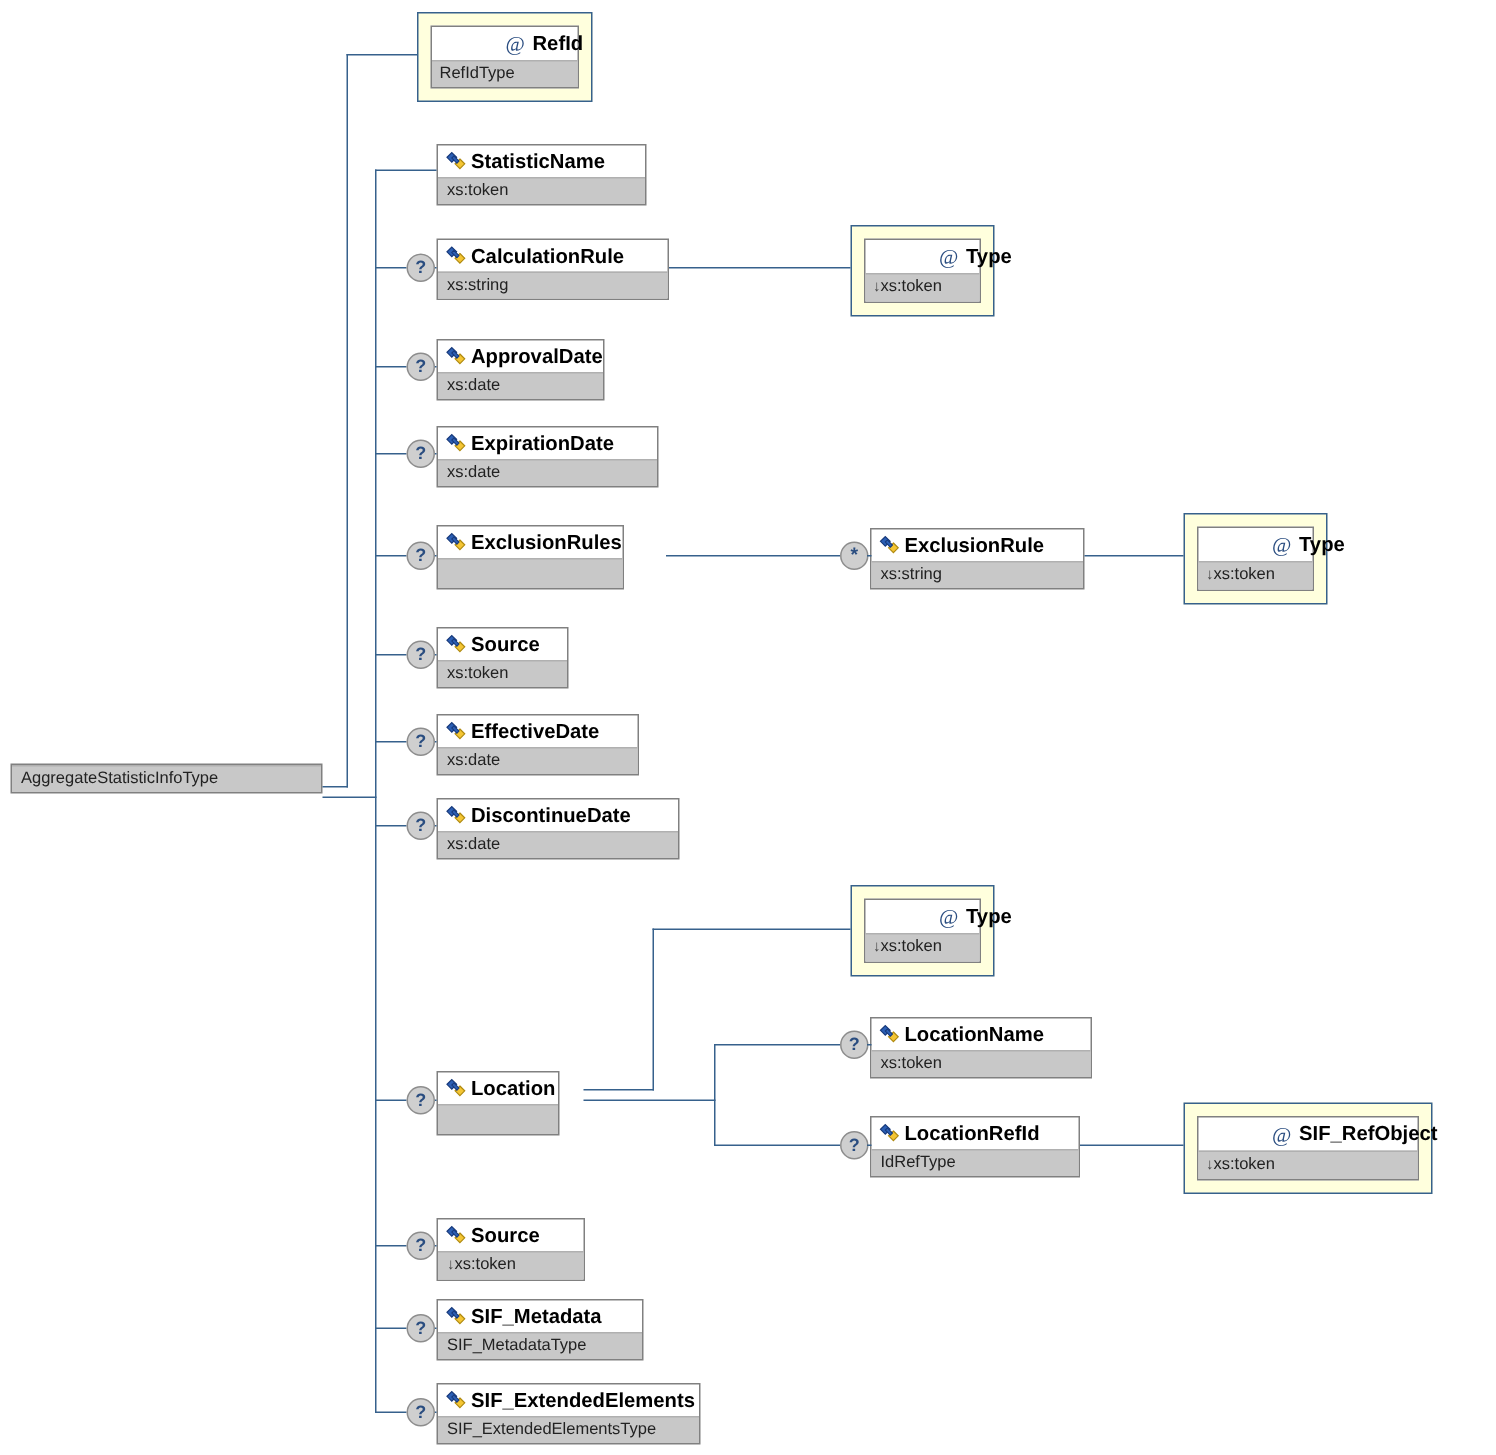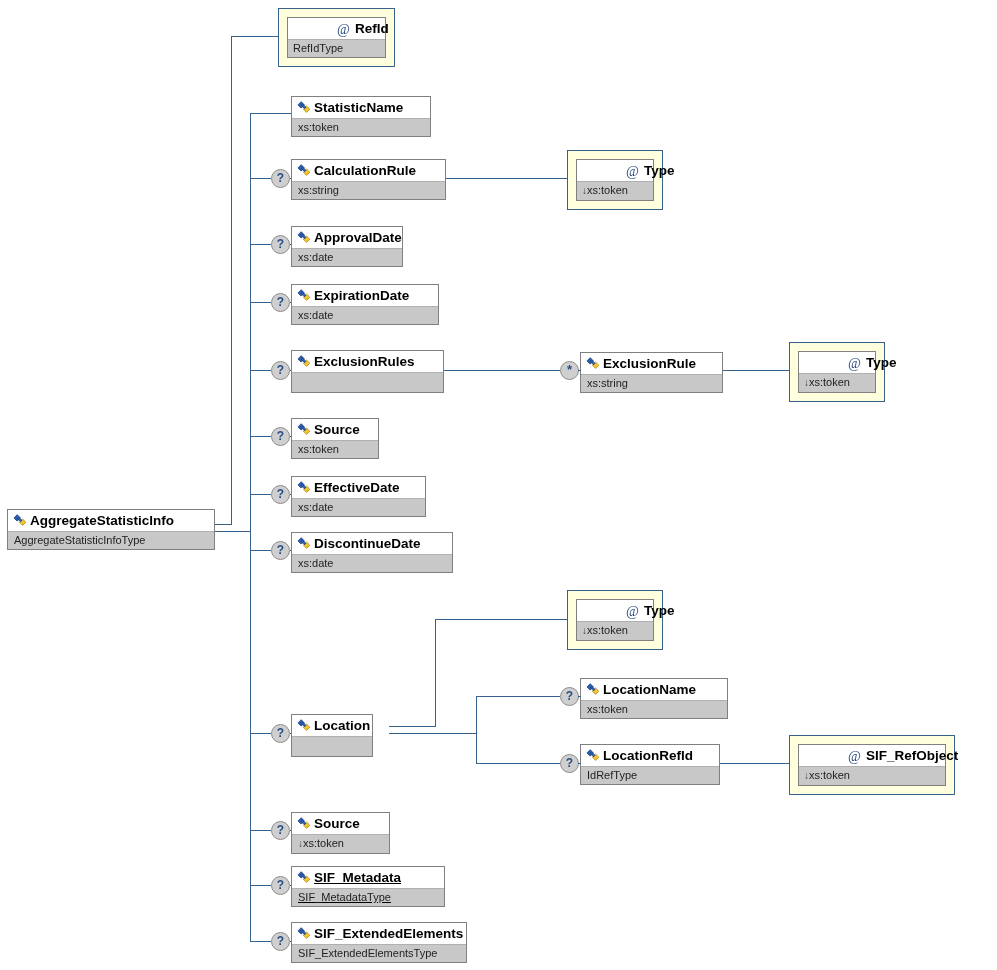--- a/index.html
+++ b/index.html
@@ -120,25 +120,20 @@
     box-sizing:border-box;
     font-family:"Liberation Sans", sans-serif;
   }
   .badge.star{font-size:13px;line-height:15px;}
 </style>
 </head>
 <body>
 
 <div id="canvas">
     <div class="node ebox" style="left: 7px; top: 509px; width: 208px;">
-      <span class="nm"><span class="ico"><svg width="14" height="13" viewBox="0 0 14 13">
-            <path d="M4.2 0.7 L7.4 3.9 L4.2 7.1 L1.0 3.9 Z" fill="#2b5fb5" stroke="#17397a" stroke-width="0.8"></path>
-            <path d="M9.6 5.0 L12.8 8.2 L9.6 11.4 L6.4 8.2 Z" fill="#f4c533" stroke="#b08a10" stroke-width="0.8"></path>
-            <path d="M5.6 3.0 L9.0 6.4 L7.6 7.8 L4.2 4.4 Z" fill="#2b5fb5" stroke="#17397a" stroke-width="0.7"></path>
-          </svg></span><span>AggregateStatisticInfo</span></span>
       <span class="ty"><span>AggregateStatisticInfoType</span></span>
     </div>
     <div class="ln lnh" style="left: 215px; top: 531px; width: 36px; height: 1px; background: rgb(54, 97, 140);"></div>
     <div class="ln lnh" style="left: 215px; top: 524px; width: 17px; height: 1px; background: rgb(54, 97, 140);"></div>
     <div class="node attr-outer" style="left: 278px; top: 8px;">
       <div class="attr-inner" style="width: 99px;">
         <span class="nm"><span class="at-ico">@</span><span>RefId</span></span>
         <span class="ty"><span>RefIdType</span></span>
       </div>
     </div>
@@ -180,21 +175,21 @@
       <span class="nm"><span class="ico"><svg width="14" height="13" viewBox="0 0 14 13">
             <path d="M4.2 0.7 L7.4 3.9 L4.2 7.1 L1.0 3.9 Z" fill="#2b5fb5" stroke="#17397a" stroke-width="0.8"></path>
             <path d="M9.6 5.0 L12.8 8.2 L9.6 11.4 L6.4 8.2 Z" fill="#f4c533" stroke="#b08a10" stroke-width="0.8"></path>
             <path d="M5.6 3.0 L9.0 6.4 L7.6 7.8 L4.2 4.4 Z" fill="#2b5fb5" stroke="#17397a" stroke-width="0.7"></path>
           </svg></span><span>ExpirationDate</span></span>
       <span class="ty"><span>xs:date</span></span>
     </div>
     <div class="ln lnh" style="left: 250px; top: 302px; width: 21px; height: 1px; background: rgb(54, 97, 140);"></div>
     <div class="badge" style="left: 271px; top: 293px;">?</div>
     <div class="ln lnh" style="left: 290px; top: 302px; width: 1px; height: 1px; background: rgb(54, 97, 140);"></div>
-    <div class="node ebox" style="left: 291px; top: 350px; width: 153px;">
+    <div class="node ebox" style="left: 291px; top: 350px; width: 125px;">
       <span class="nm"><span class="ico"><svg width="14" height="13" viewBox="0 0 14 13">
             <path d="M4.2 0.7 L7.4 3.9 L4.2 7.1 L1.0 3.9 Z" fill="#2b5fb5" stroke="#17397a" stroke-width="0.8"></path>
             <path d="M9.6 5.0 L12.8 8.2 L9.6 11.4 L6.4 8.2 Z" fill="#f4c533" stroke="#b08a10" stroke-width="0.8"></path>
             <path d="M5.6 3.0 L9.0 6.4 L7.6 7.8 L4.2 4.4 Z" fill="#2b5fb5" stroke="#17397a" stroke-width="0.7"></path>
           </svg></span><span>ExclusionRules</span></span>
       <span class="ty empty"><span></span></span>
     </div>
     <div class="ln lnh" style="left: 250px; top: 370px; width: 21px; height: 1px; background: rgb(54, 97, 140);"></div>
     <div class="badge" style="left: 271px; top: 361px;">?</div>
     <div class="ln lnh" style="left: 290px; top: 370px; width: 1px; height: 1px; background: rgb(54, 97, 140);"></div>
@@ -246,21 +241,21 @@
       <span class="nm"><span class="ico"><svg width="14" height="13" viewBox="0 0 14 13">
             <path d="M4.2 0.7 L7.4 3.9 L4.2 7.1 L1.0 3.9 Z" fill="#2b5fb5" stroke="#17397a" stroke-width="0.8"></path>
             <path d="M9.6 5.0 L12.8 8.2 L9.6 11.4 L6.4 8.2 Z" fill="#f4c533" stroke="#b08a10" stroke-width="0.8"></path>
             <path d="M5.6 3.0 L9.0 6.4 L7.6 7.8 L4.2 4.4 Z" fill="#2b5fb5" stroke="#17397a" stroke-width="0.7"></path>
           </svg></span><span>Source</span></span>
       <span class="ty"><span class="darr">↓</span><span>xs:token</span></span>
     </div>
     <div class="ln lnh" style="left: 250px; top: 830px; width: 21px; height: 1px; background: rgb(54, 97, 140);"></div>
     <div class="badge" style="left: 271px; top: 821px;">?</div>
     <div class="ln lnh" style="left: 290px; top: 830px; width: 1px; height: 1px; background: rgb(54, 97, 140);"></div>
-    <div class="node ebox" style="left: 291px; top: 866px; width: 154px; text-decoration: underline;">
+    <div class="node ebox" style="left: 291px; top: 866px; width: 138px;">
       <span class="nm"><span class="ico"><svg width="14" height="13" viewBox="0 0 14 13">
             <path d="M4.2 0.7 L7.4 3.9 L4.2 7.1 L1.0 3.9 Z" fill="#2b5fb5" stroke="#17397a" stroke-width="0.8"></path>
             <path d="M9.6 5.0 L12.8 8.2 L9.6 11.4 L6.4 8.2 Z" fill="#f4c533" stroke="#b08a10" stroke-width="0.8"></path>
             <path d="M5.6 3.0 L9.0 6.4 L7.6 7.8 L4.2 4.4 Z" fill="#2b5fb5" stroke="#17397a" stroke-width="0.7"></path>
           </svg></span><span>SIF_Metadata</span></span>
       <span class="ty"><span>SIF_MetadataType</span></span>
     </div>
     <div class="ln lnh" style="left: 250px; top: 885px; width: 21px; height: 1px; background: rgb(54, 97, 140);"></div>
     <div class="badge" style="left: 271px; top: 876px;">?</div>
     <div class="ln lnh" style="left: 290px; top: 885px; width: 1px; height: 1px; background: rgb(54, 97, 140);"></div>

